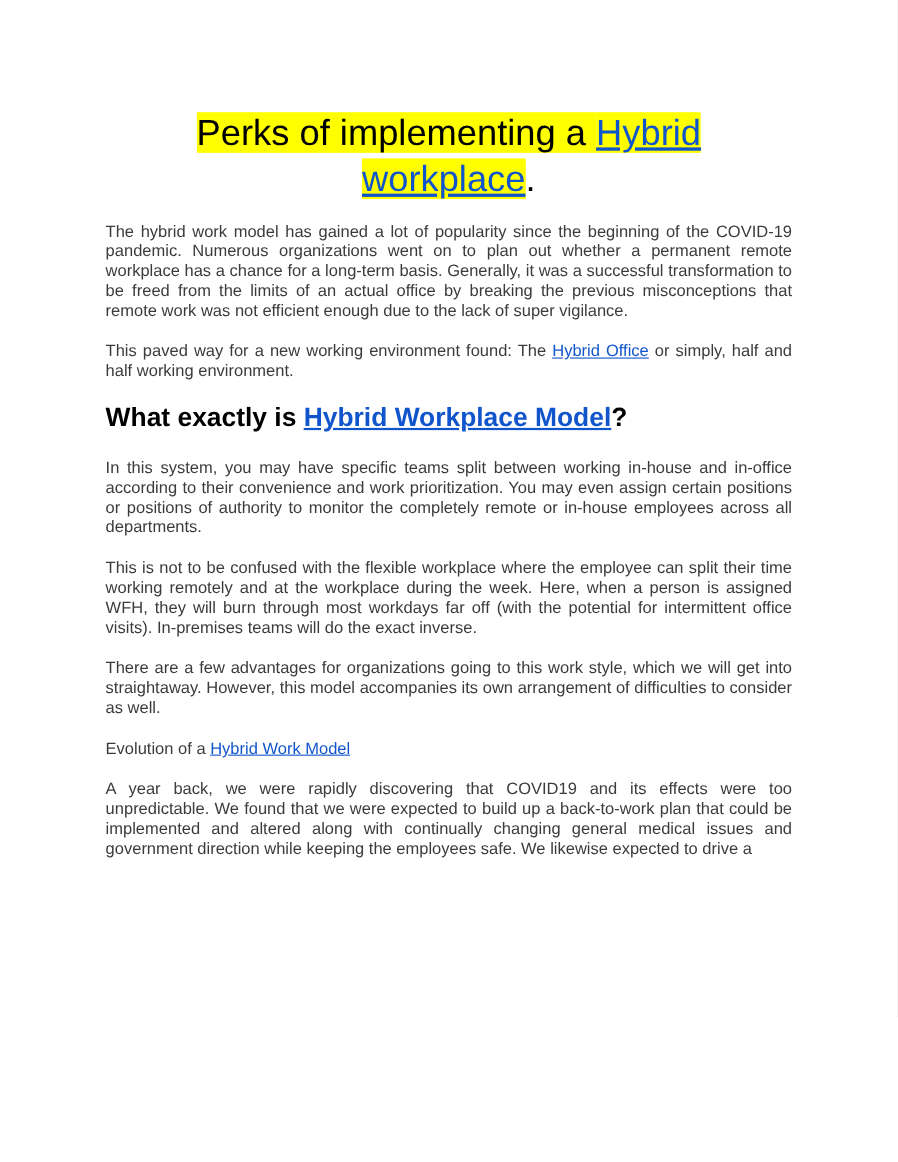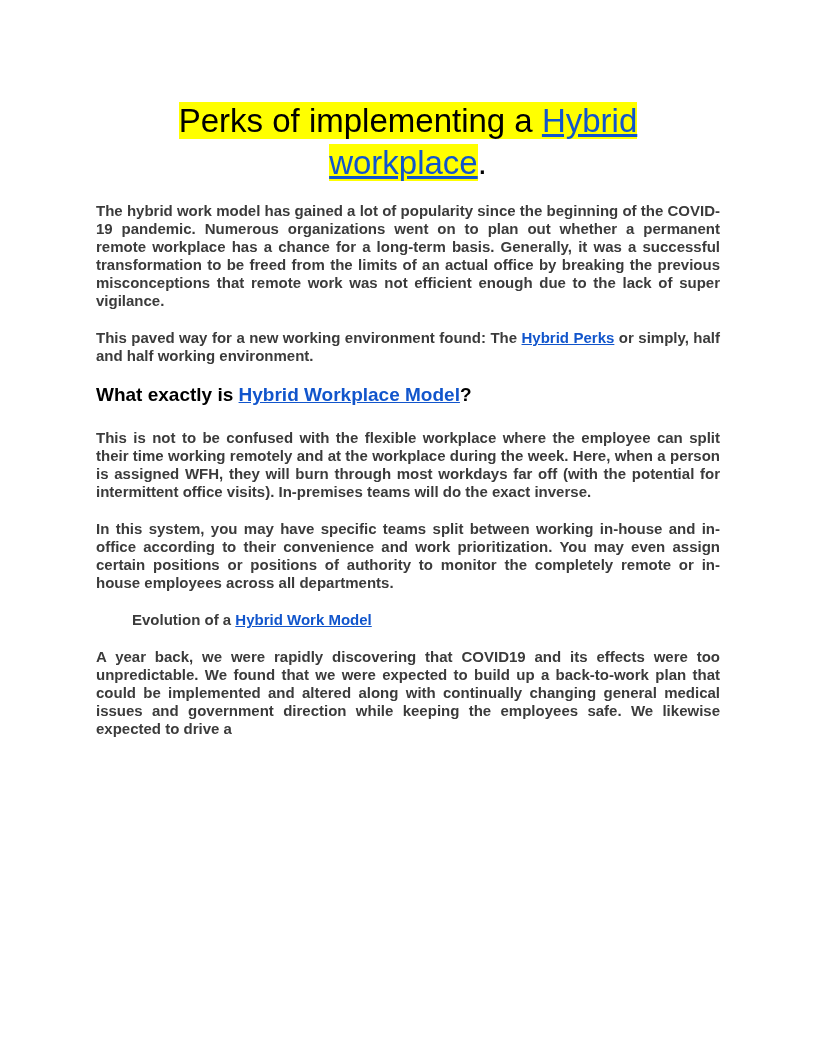--- a/index.html
+++ b/index.html
@@ -33,50 +33,50 @@
     text-decoration: underline;
     cursor: pointer;
   }
 
   .body-text {
     font-size: 15px;
     line-height: 1.2;
     text-align: justify;
     margin-bottom: 19px;
     color: var(--color-text, #3b3b3b);
-    font-weight: bold;
   }
 
-  .no-justify { text-align: left; margin-left: 36px; }
+  .no-justify { text-align: left; }
 
   .section-heading {
-    font-size: 19px;
+    font-size: 24px;
     font-weight: 700;
     color: #000000;
     margin: 10px 0 22px 0;
     line-height: 1.2;
   }
 </style>
 </head>
 <body>
 
 <div class="page">
 
   <h1 class="doc-title"><span class="hl">Perks of implementing a </span><a href="#" class="hl link">Hybrid workplace</a><span>.</span></h1>
 
   <p class="body-text">The hybrid work model has gained a lot of popularity since the beginning of the COVID-19 pandemic. Numerous organizations went on to plan out whether a permanent remote workplace has a chance for a long-term basis. Generally, it was a successful transformation to be freed from the limits of an actual office by breaking the previous misconceptions that remote work was not efficient enough due to the lack of super vigilance.</p>
 
 
-  <p class="body-text"><span>This paved way for a new working environment found: The </span><a href="#" class="link">Hybrid Perks</a><span> or simply, half and half working environment.</span></p>
+  <p class="body-text"><span>This paved way for a new working environment found: The </span><a href="#" class="link">Hybrid Office</a><span> or simply, half and half working environment.</span></p>
 
   <h2 class="section-heading"><span>What exactly is </span><a href="#" class="link">Hybrid Workplace Model</a><span>?</span></h2>
 
 
+  <p class="body-text">In this system, you may have specific teams split between working in-house and in-office according to their convenience and work prioritization. You may even assign certain positions or positions of authority to monitor the completely remote or in-house employees across all departments.</p>
+
   <p class="body-text">This is not to be confused with the flexible workplace where the employee can split their time working remotely and at the workplace during the week. Here, when a person is assigned WFH, they will burn through most workdays far off (with the potential for intermittent office visits). In-premises teams will do the exact inverse.</p>
 
-  <p class="body-text">In this system, you may have specific teams split between working in-house and in-office according to their convenience and work prioritization. You may even assign certain positions or positions of authority to monitor the completely remote or in-house employees across all departments.</p>
-
+  <p class="body-text">There are a few advantages for organizations going to this work style, which we will get into straightaway. However, this model accompanies its own arrangement of difficulties to consider as well.</p>
 
   <p class="body-text no-justify"><span>Evolution of a </span><a href="#" class="link">Hybrid Work Model</a></p>
 
   <p class="body-text">A year back, we were rapidly discovering that COVID19 and its effects were too unpredictable. We found that we were expected to build up a back-to-work plan that could be implemented and altered along with continually changing general medical issues and government direction while keeping the employees safe. We likewise expected to drive a</p>
 
 </div>
 
 </body></html>

